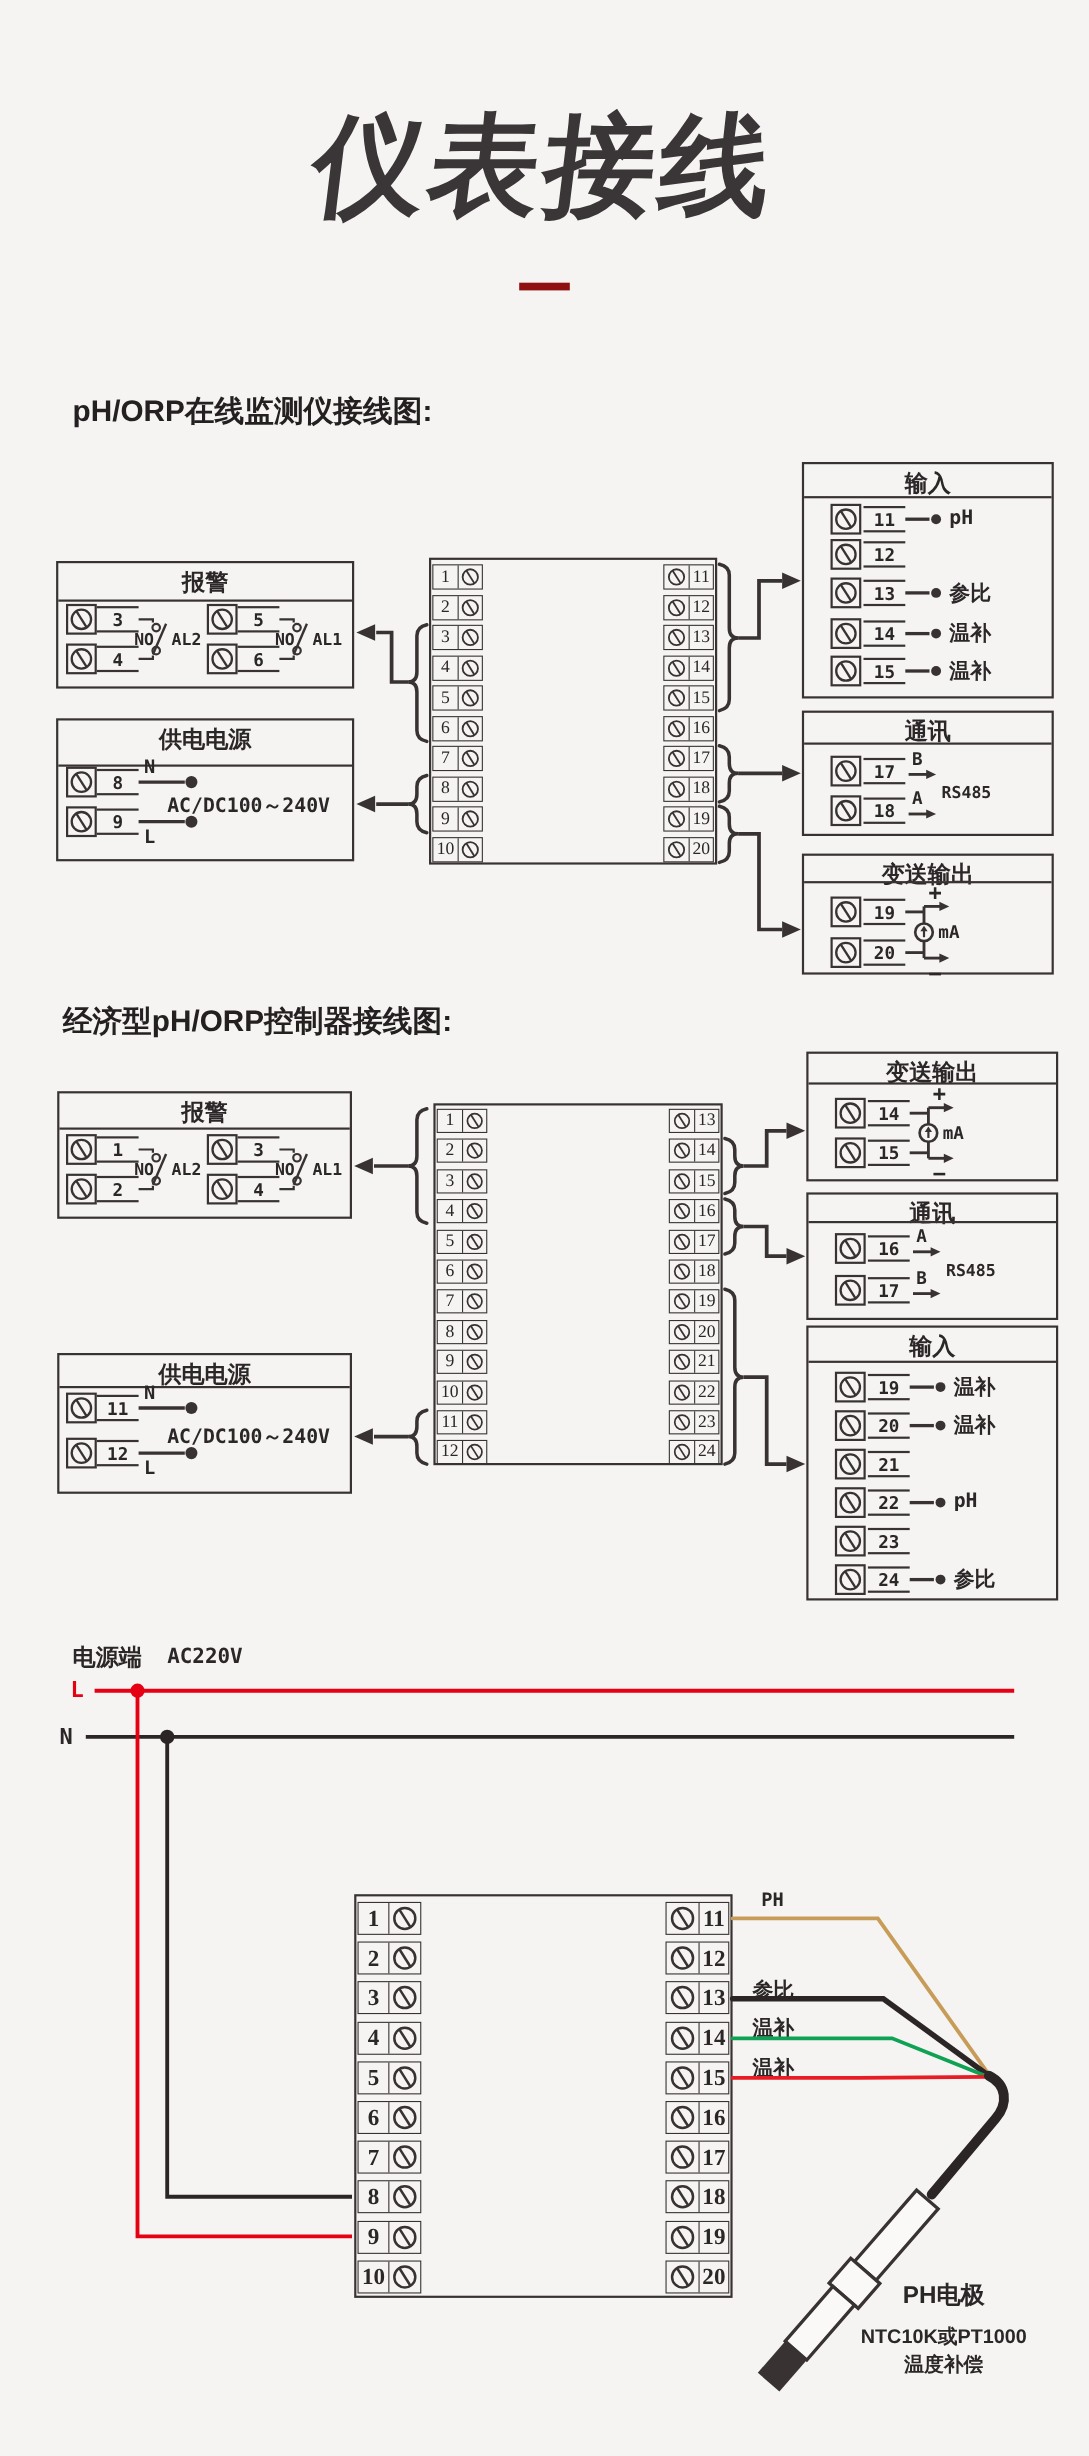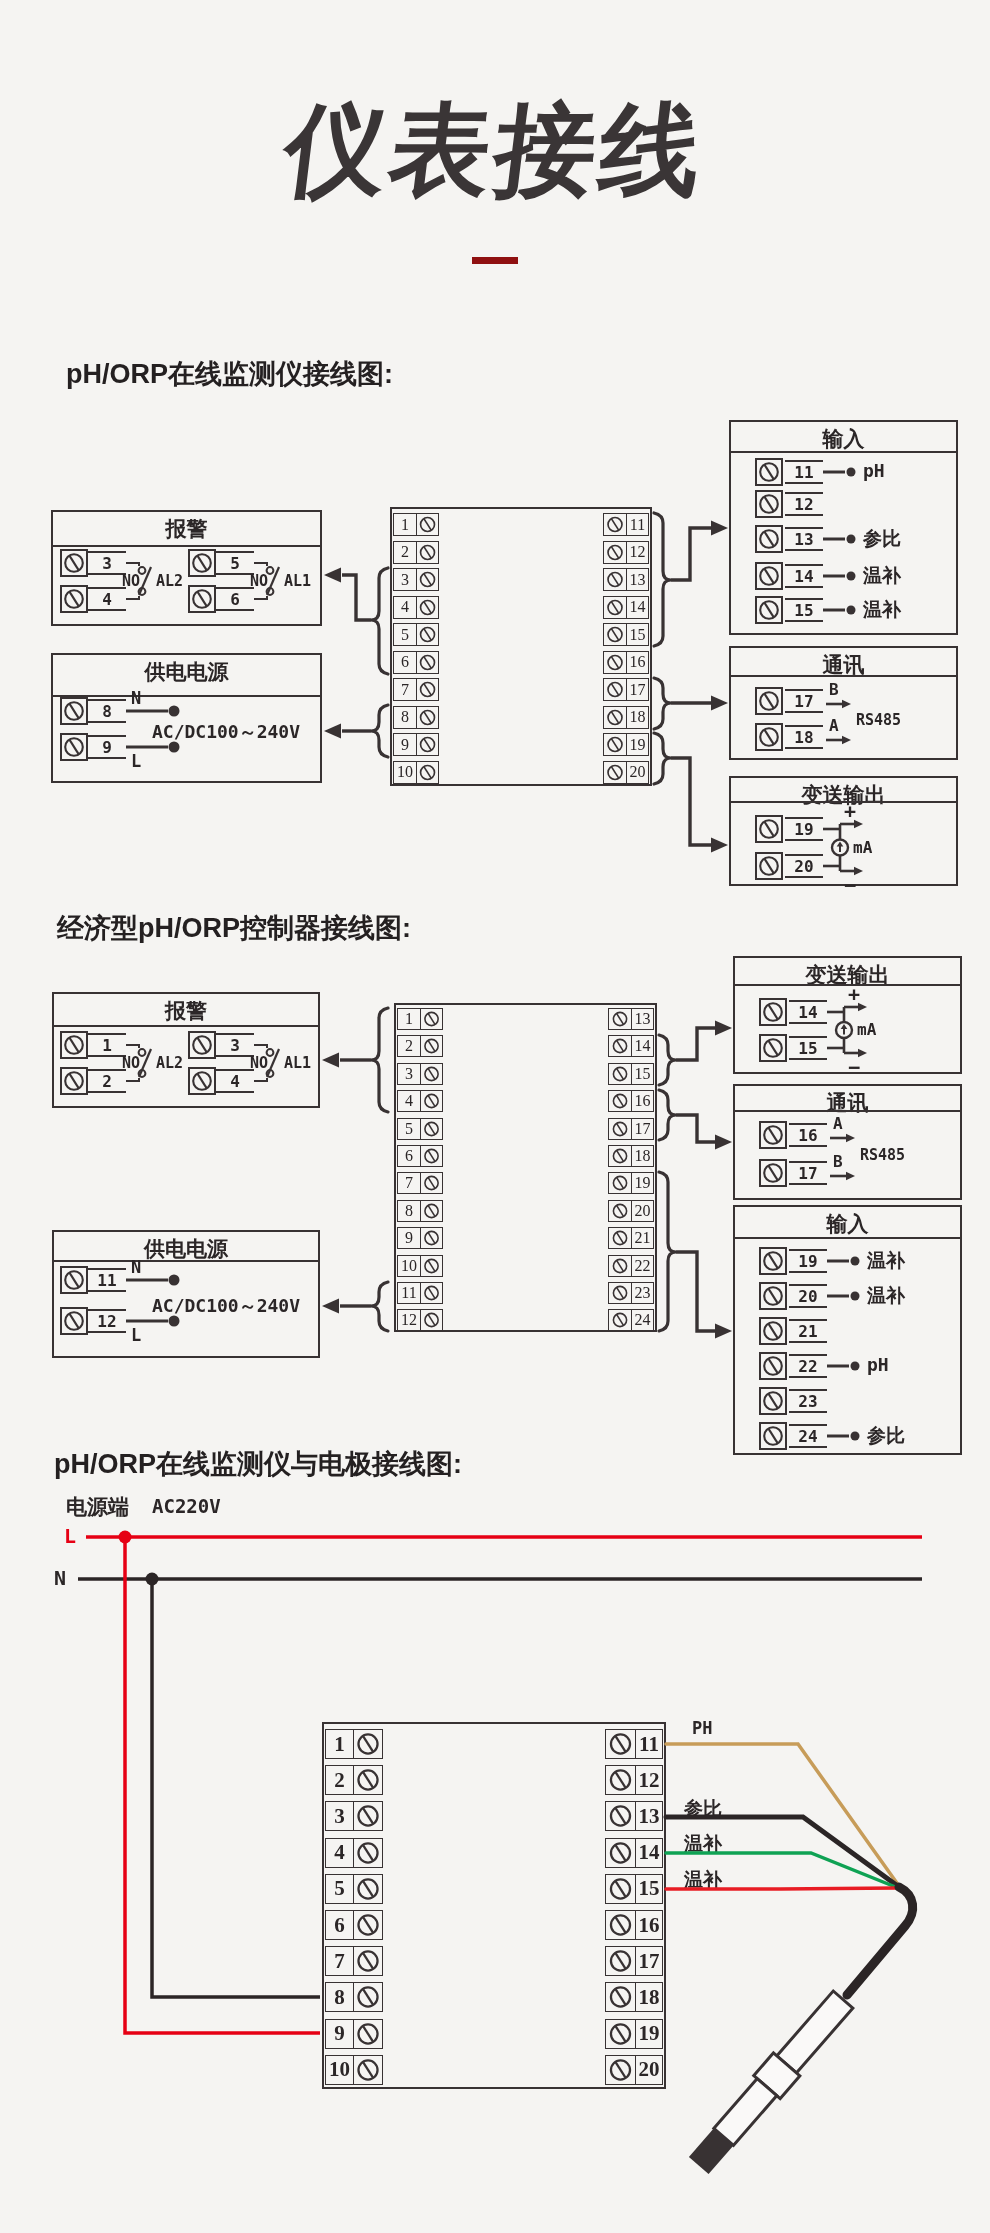--- a/index.html
+++ b/index.html
@@ -43,27 +43,31 @@
 <body>
 
 <div id="canvas">
   <div class="title-wrap">
     <span class="title-text">仪表接线</span>
   </div>
   <div class="title-dash"></div>
 
   <div class="heading" style="left:57px;top:910px">经济型pH/ORP控制器接线图:</div>
   <div class="heading" style="left:66px;top:356px">pH/ORP在线监测仪接线图:</div>
-  <div class="heading" style="left:54px;top:1446px">pH/ORP在线监测仪与电极接线图:</div>
 
   <div class="lbl" style="left:66px;top:1493px;font-size:21px">电源端</div>
   <div class="lbl mono" style="left:152px;top:1495px;font-size:19px">AC220V</div>
   <div class="lbl mono" style="left:64px;top:1524px;font-size:20px;color:#e60014">L</div>
   <div class="lbl mono" style="left:54px;top:1566px;font-size:20px">N</div>
 
+  <div class="electrode-labels">
+    <div class="el-name">PH电极</div>
+    <div class="el-line">NTC10K或PT1000</div>
+    <div class="el-line">温度补偿</div>
+  </div>
 
   <svg id="overlay" width="990" height="2233" viewBox="0 0 990 2233">
       <path d="M 126,563 h 13 v 3" fill="none" stroke="#383233" stroke-width="2"></path>
       <path d="M 126,599 h 13 v -3" fill="none" stroke="#383233" stroke-width="2"></path>
       <circle cx="142" cy="570.5" r="3.4" fill="#f5f4f2" stroke="#383233" stroke-width="2"></circle>
       <circle cx="142" cy="591.5" r="3.4" fill="#f5f4f2" stroke="#383233" stroke-width="2"></circle>
       <path d="M 139,595 L 151,567" fill="none" stroke="#383233" stroke-width="2.2"></path>
       <path d="M 254,563 h 13 v 3" fill="none" stroke="#383233" stroke-width="2"></path>
       <path d="M 254,599 h 13 v -3" fill="none" stroke="#383233" stroke-width="2"></path>
       <circle cx="270" cy="570.5" r="3.4" fill="#f5f4f2" stroke="#383233" stroke-width="2"></circle>

